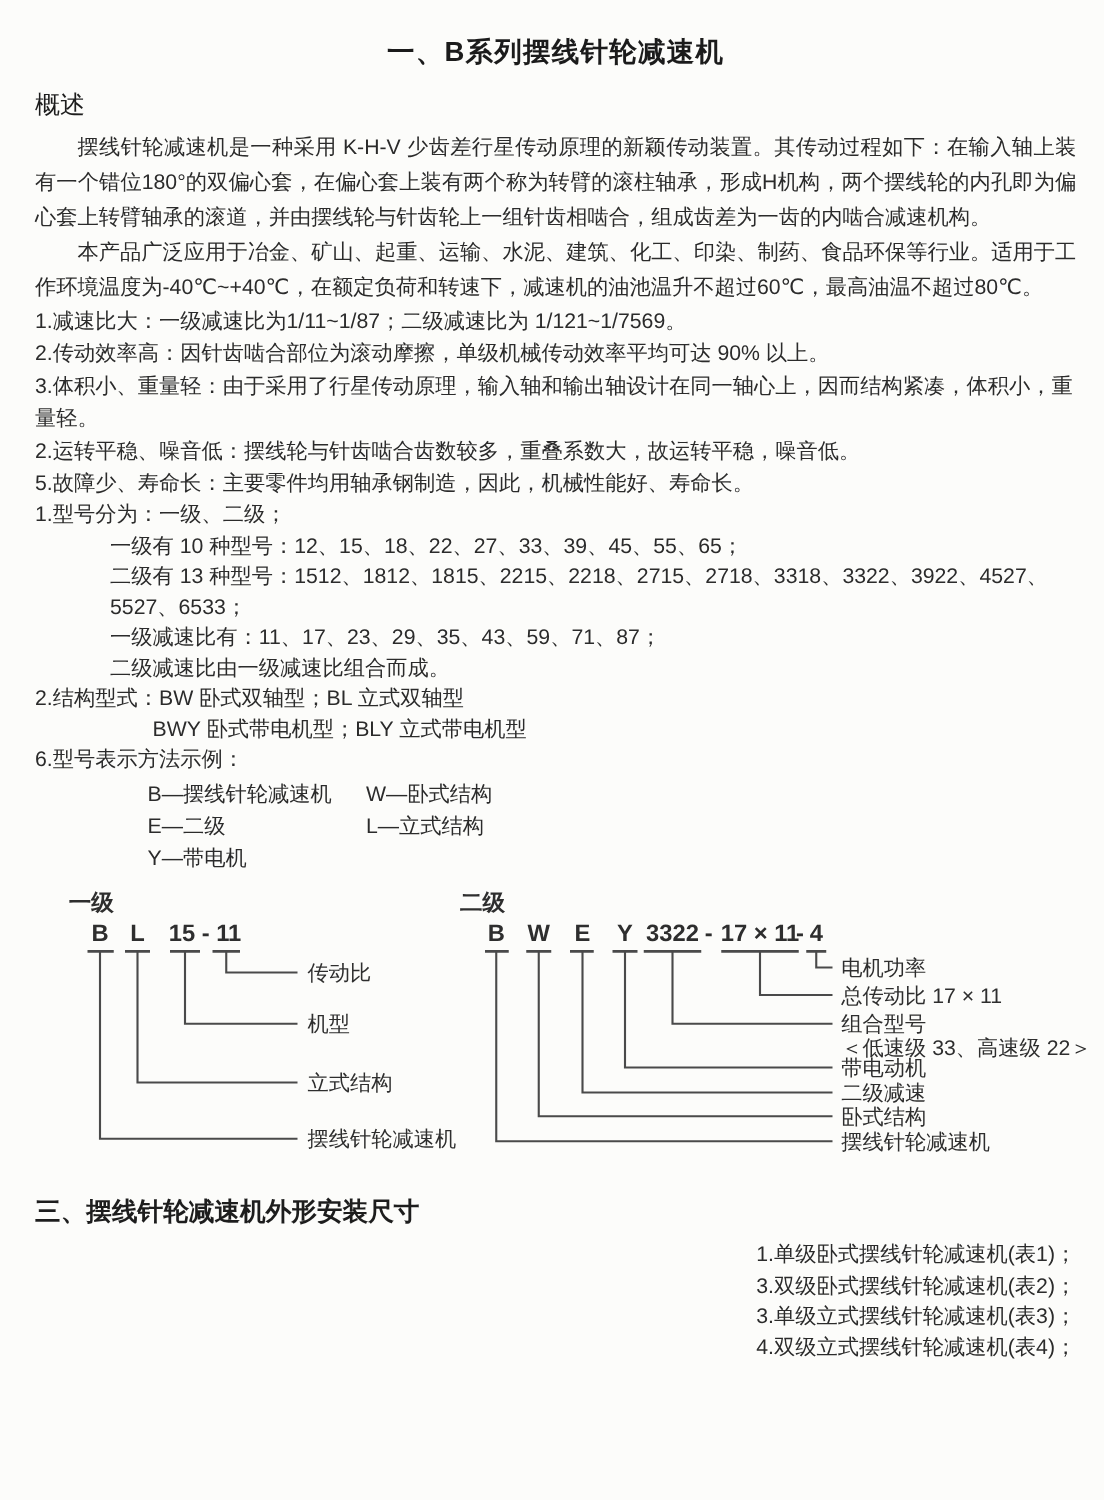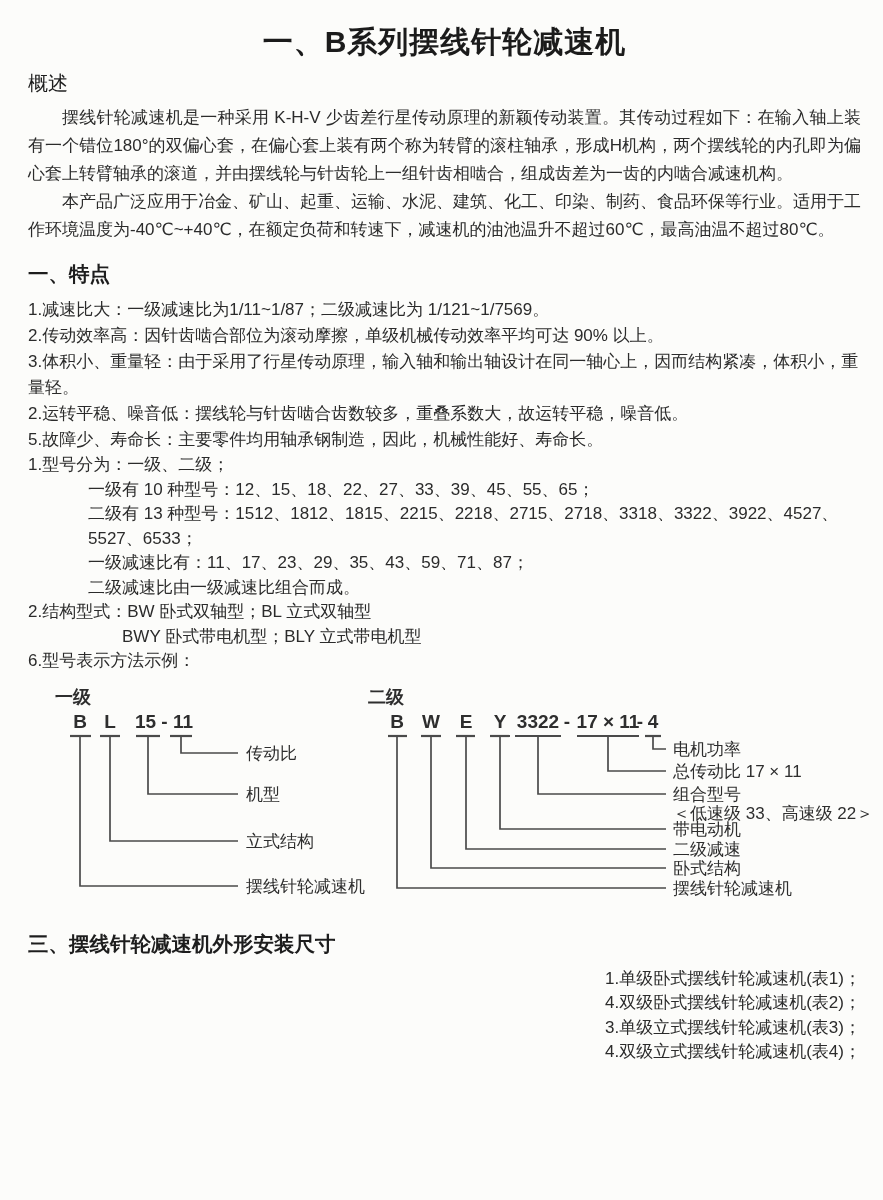--- a/index.html
+++ b/index.html
@@ -5,21 +5,21 @@
   html,body{margin:0;padding:0;}
   body{
     width:883px;height:1200px;overflow:hidden;
     background:#fcfcfa;
     font-family:"Liberation Sans","DejaVu Sans",sans-serif;
     color:#2b2b2b;
     -webkit-font-smoothing:antialiased;
   }
   .page{padding:24px 22px 0 28px;}
   .doc-title{
-    text-align:center;font-size:30px;line-height:36px;font-weight:bold;
+    text-align:center;font-size:22px;line-height:36px;font-weight:bold;
     color:#1b1b1b;letter-spacing:1px;margin:0 0 10px 0;
   }
   .h-overview{font-size:20px;font-weight:normal;color:#1d1d1d;margin:0 0 7px 0;}
   .h-section{font-size:20.5px;font-weight:bold;color:#1d1d1d;margin:16px 0 9px 0;}
   .para{font-size:17px;line-height:28px;margin:0;text-indent:2em;text-align:justify;}
   .feat-line{font-size:17px;line-height:26px;}
   .model-line{font-size:17px;line-height:24.5px;}
   .model-sub{padding-left:60px;}
   .model-sub2{padding-left:94px;}
   .legend{padding-left:90px;margin-top:2px;}
@@ -39,36 +39,49 @@
 <body>
 
 <div class="page">
 
   <h1 class="doc-title">一、B系列摆线针轮减速机</h1>
 
   <div class="h-overview">概述</div>
   <p class="para">摆线针轮减速机是一种采用 K-H-V 少齿差行星传动原理的新颖传动装置。其传动过程如下：在输入轴上装有一个错位180°的双偏心套，在偏心套上装有两个称为转臂的滚柱轴承，形成H机构，两个摆线轮的内孔即为偏心套上转臂轴承的滚道，并由摆线轮与针齿轮上一组针齿相啮合，组成齿差为一齿的内啮合减速机构。</p>
   <p class="para">本产品广泛应用于冶金、矿山、起重、运输、水泥、建筑、化工、印染、制药、食品环保等行业。适用于工作环境温度为-40℃~+40℃，在额定负荷和转速下，减速机的油池温升不超过60℃，最高油温不超过80℃。</p>
 
-  <div class="h-section">一、特点</div>
   <div class="feat-line">1.减速比大：一级减速比为1/11~1/87；二级减速比为 1/121~1/7569。</div>
   <div class="feat-line">2.传动效率高：因针齿啮合部位为滚动摩擦，单级机械传动效率平均可达 90% 以上。</div>
   <div class="feat-line">3.体积小、重量轻：由于采用了行星传动原理，输入轴和输出轴设计在同一轴心上，因而结构紧凑，体积小，重量轻。</div>
   <div class="feat-line">2.运转平稳、噪音低：摆线轮与针齿啮合齿数较多，重叠系数大，故运转平稳，噪音低。</div>
   <div class="feat-line">5.故障少、寿命长：主要零件均用轴承钢制造，因此，机械性能好、寿命长。</div>
 
   <div class="model-line">1.型号分为：一级、二级；</div>
   <div class="model-line model-sub">一级有 10 种型号：12、15、18、22、27、33、39、45、55、65；</div>
   <div class="model-line model-sub">二级有 13 种型号：1512、1812、1815、2215、2218、2715、2718、3318、3322、3922、4527、5527、6533；</div>
   <div class="model-line model-sub">一级减速比有：11、17、23、29、35、43、59、71、87；</div>
   <div class="model-line model-sub">二级减速比由一级减速比组合而成。</div>
   <div class="model-line">2.结构型式：BW 卧式双轴型；BL 立式双轴型</div>
   <div class="model-line model-sub2">BWY 卧式带电机型；BLY 立式带电机型</div>
   <div class="model-line">6.型号表示方法示例：</div>
 
+  <div class="legend">
+    <div class="legend-row">
+      <span class="legend-left">B—摆线针轮减速机</span>
+      <span>W—卧式结构</span>
+    </div>
+    <div class="legend-row">
+      <span class="legend-left">E—二级</span>
+      <span>L—立式结构</span>
+    </div>
+    <div class="legend-row">
+      <span class="legend-left">Y—带电机</span>
+      <span></span>
+    </div>
+  </div>
 
   <div class="diagram-wrap">
     <svg width="883" height="252" viewBox="0 0 883 252">
 
       <g>
         <text class="stage-label" x="55" y="27">一级</text>
 
         <text class="code-text" x="80" y="52" text-anchor="middle">B</text>
         <text class="code-text" x="110" y="52" text-anchor="middle">L</text>
         <text class="code-text" x="164" y="52" text-anchor="middle">15 - 11</text>
@@ -125,17 +138,17 @@
         <text class="lead-label" x="673" y="159">带电动机</text>
         <text class="lead-label" x="673" y="179">二级减速</text>
         <text class="lead-label" x="673" y="198">卧式结构</text>
         <text class="lead-label" x="673" y="218">摆线针轮减速机</text>
       </g>
     </svg>
   </div>
 
   <div class="h-section" style="margin-top:2px;">三、摆线针轮减速机外形安装尺寸</div>
   <div class="dim-line">1.单级卧式摆线针轮减速机(表1)；</div>
-  <div class="dim-line">4.双级卧式摆线针轮减速机(表2)；</div>
+  <div class="dim-line">3.双级卧式摆线针轮减速机(表2)；</div>
   <div class="dim-line">3.单级立式摆线针轮减速机(表3)；</div>
   <div class="dim-line">4.双级立式摆线针轮减速机(表4)；</div>
 
 </div>
 
 </body></html>

